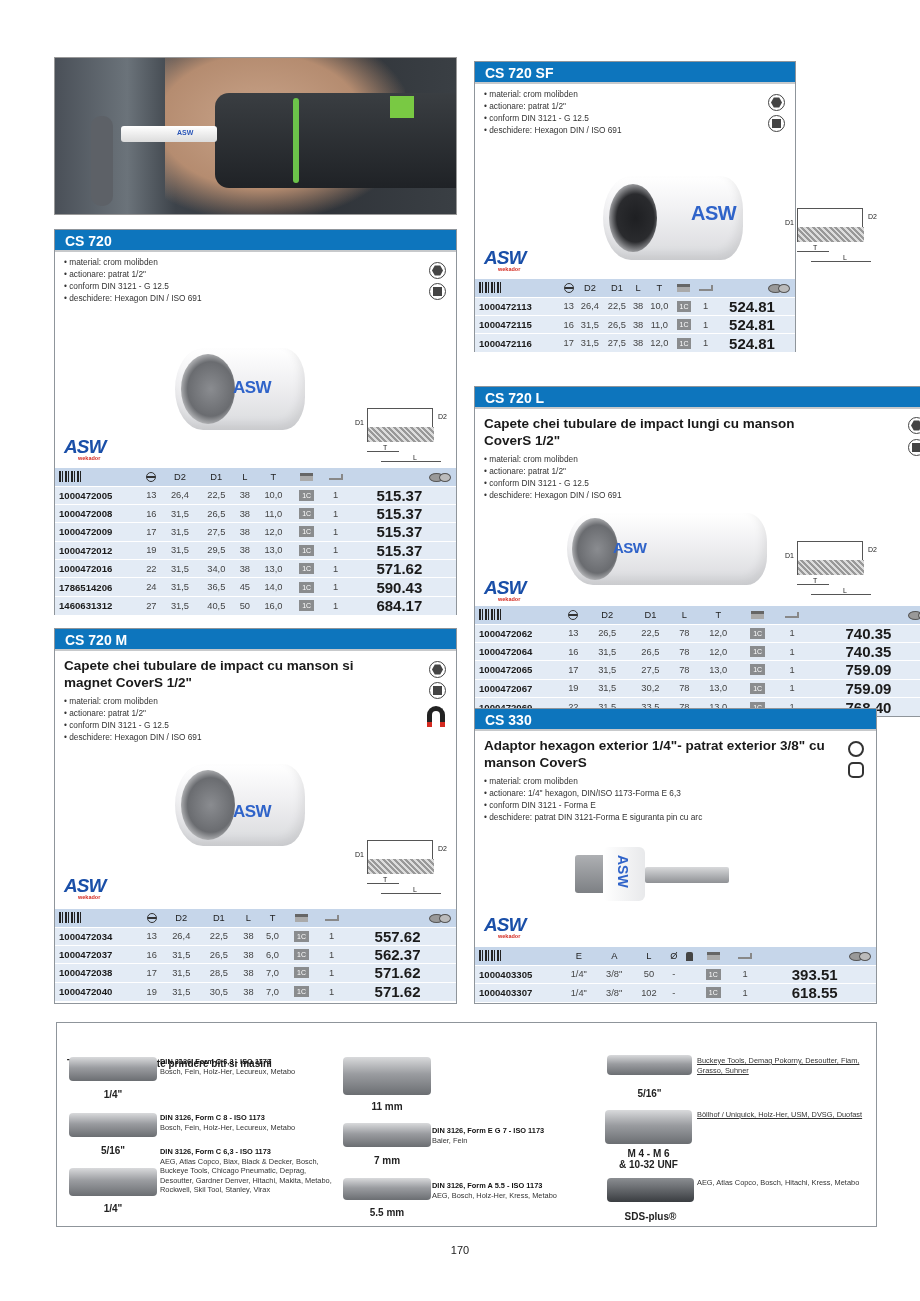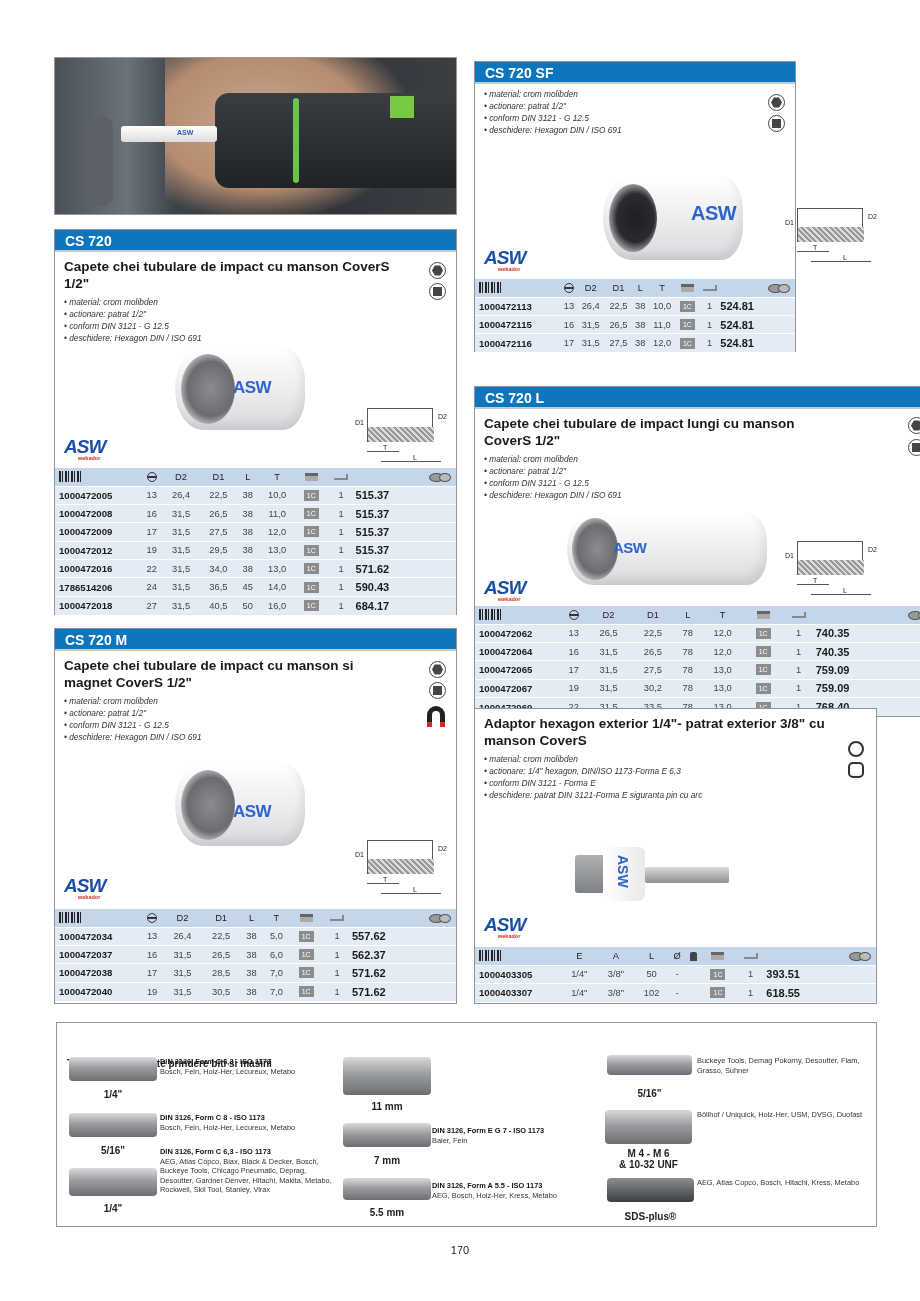--- a/index.html
+++ b/index.html
@@ -11,21 +11,21 @@
   .photo .ring { position: absolute; left: 238px; top: 40px; width: 6px; height: 85px; background: #6cc34a; border-radius: 3px; }
   .photo .greenpad { position: absolute; left: 335px; top: 38px; width: 24px; height: 22px; background: #79c943; }
   .photo .bit { position: absolute; left: 66px; top: 68px; width: 96px; height: 16px; background: linear-gradient(180deg,#ffffff,#dcdcdc); border-radius: 3px; }
   .photo .bit .lg { position:absolute; left:56px; top:3px; font-size:7px; color:#2a56b8; font-weight:bold; }
   .photo .hinge { position: absolute; left: 36px; top: 58px; width: 22px; height: 90px; background: #5d6167; border-radius: 10px; }
 
   .section { position: absolute; border: 1px solid #8f959b; background: #fff; }
   .sec-head { height: 22px; background: #0d75bd; color: #fff; font-weight: bold; font-size: 14px; line-height: 22px; padding-left: 10px; border-bottom: 2px solid #c7c9cb; }
   .title { font-weight: bold; font-size: 13.5px; line-height: 17px; color: #1a1a1a; padding: 6px 0 0 9px; width: 340px; }
   .bullets { list-style: none; padding: 4px 0 0 9px; }
-  .bullets li { font-style: italic; font-size: 8.3px; line-height: 12px; color: #333; }
+  .bullets li { font-size: 8.3px; line-height: 12px; color: #333; }
   .bullets li::before { content: "• "; }
   .sym { position: absolute; right: 10px; width: 17px; height: 17px; border: 1.5px solid #444; border-radius: 50%; display: flex; align-items: center; justify-content: center; background: #fff; }
   .sym .hex { width: 11px; height: 11px; background: #444; clip-path: polygon(25% 5%,75% 5%,100% 50%,75% 95%,25% 95%,0 50%); }
   .sym .sq { width: 9px; height: 9px; background: #444; }
   .osym { position: absolute; right: 12px; width: 16px; height: 16px; border: 2.5px solid #333; }
   .osym.hexo { border-radius: 50%; }
   .osym.sqo { border-radius: 5px; }
   .magnet { position: absolute; right: 11px; width: 18px; height: 20px; border: 5px solid #222; border-bottom: none; border-radius: 9px 9px 0 0; }
   .magnet::before, .magnet::after { content: ""; position: absolute; bottom: -1px; width: 5px; height: 5px; background: #d42a20; }
   .magnet::before { left: -5px; } .magnet::after { right: -5px; }
@@ -46,21 +46,21 @@
   .brand { position: absolute; left: 9px; }
   .brand .asw { font-weight: bold; font-size: 19px; color: #1a4fa8; letter-spacing: -1px; font-style: italic; }
   .brand .sub { font-size: 5.5px; color: #d42a20; font-weight: bold; margin-left: 14px; margin-top: -3px; }
 
   table.data { position: absolute; left: 0; width: 100%; border-collapse: collapse; font-size: 9.3px; }
   table.data thead tr { background: #c6d6ea; height: 18px; }
   table.data th { font-weight: normal; color: #222; text-align: center; font-size: 9.3px; }
   table.data td { text-align: center; color: #444; height: 18.4px; border-top: 1px solid #fff; }
   table.data tbody tr { background: #e3ebf5; }
   table.data td.code { text-align: left; padding-left: 4px; font-weight: bold; color: #1a1a1a; font-size: 9.6px; }
-  table.data td.price { text-align: left; padding-right: 15px; font-weight: bold; color: #1a1a1a; font-size: 11px; }
+  table.data td.price { text-align: center; padding-right: 7px; font-weight: bold; color: #1a1a1a; font-size: 15px; }
   .badge { display: inline-block; background: #8a8c8e; color: #fff; font-size: 7px; padding: 1px 3px; line-height: 9px; }
   .barcode { display: inline-block; width: 24px; height: 11px; background: repeating-linear-gradient(90deg,#222 0 2px,transparent 2px 3px,#222 3px 4px,transparent 4px 6px); vertical-align: middle; }
   .ic-hex-sm { display:inline-block; width: 10px; height: 10px; border: 1.5px solid #333; border-radius: 50%; position: relative; vertical-align: middle; }
   .ic-hex-sm::after { content:""; position:absolute; left:0; right:0; top:3px; height:1.5px; background:#333; }
   .ic-box { display:inline-block; width: 13px; height: 8px; background: linear-gradient(180deg,#666 0 35%,#aaa 35% 100%); vertical-align: middle; }
   .ic-ruler { display:inline-block; width: 14px; height: 6px; border-bottom: 2px solid #888; border-right: 2px solid #888; vertical-align: middle; }
   .ic-coins { display:inline-block; width: 22px; height: 10px; position: relative; vertical-align: middle; }
   .ic-coins::before { content:""; position:absolute; left:0; bottom:0; width:13px; height:7px; border-radius:50%; background:#999; border:1px solid #555; }
   .ic-coins::after { content:""; position:absolute; right:0; bottom:0; width:10px; height:7px; border-radius:50%; background:#bbb; border:1px solid #555; }
   .ic-weight { display:inline-block; width: 7px; height: 9px; background:#444; border-radius: 2px 2px 0 0; vertical-align: middle; }
@@ -88,21 +88,20 @@
   <div class="drill"></div>
   <div class="ring"></div>
   <div class="greenpad"></div>
   <div class="bit">
       <span class="lg">ASW</span>
     </div>
 </div>
 
 <div class="section" style="left:54px; top:229px; width:403px; height:386px;">
   <div class="sec-head">CS 720</div>
-  <div class="title">Capete chei tubulare de impact cu manson CoverS 1/2"</div>
   <ul class="bullets">
     <li>material: crom molibden</li>
     <li>actionare: patrat 1/2"</li>
     <li>conform DIN 3121 - G 12.5</li>
     <li>deschidere: Hexagon DIN / ISO 691</li>
   </ul>
   <div class="sym" style="top:32px;">
       <div class="hex"></div>
     </div>
   <div class="sym" style="top:53px;">
@@ -202,21 +201,21 @@
           <td>24</td>
           <td>31,5</td>
           <td>36,5</td>
           <td>45</td>
           <td>14,0</td>
           <td><span class="badge">1C</span></td>
           <td>1</td>
           <td class="price">590.43</td>
         </tr>
         <tr>
-          <td class="code">1000472018</td>
+          <td class="code">1460631312</td>
           <td>27</td>
           <td>31,5</td>
           <td>40,5</td>
           <td>50</td>
           <td>16,0</td>
           <td><span class="badge">1C</span></td>
           <td>1</td>
           <td class="price">684.17</td>
         </tr>
       </tbody>
@@ -508,20 +507,21 @@
           <td>13,0</td>
           <td><span class="badge">1C</span></td>
           <td>1</td>
           <td class="price">768.40</td>
         </tr>
       </tbody>
   </table>
 </div>
 
 <div class="section" style="left:474px; top:708px; width:403px; height:296px;">
+  <div class="sec-head">CS 330</div>
   <div class="title" style="width:350px;">Adaptor hexagon exterior 1/4"- patrat exterior 3/8" cu manson CoverS</div>
   <ul class="bullets">
     <li>material: crom molibden</li>
     <li>actionare: 1/4'' hexagon, DIN/ISO 1173-Forma E 6,3</li>
     <li>conform DIN 3121 - Forma E</li>
     <li>deschidere: patrat DIN 3121-Forma E siguranta pin cu arc</li>
   </ul>
   <div class="osym hexo" style="top:32px;"></div>
   <div class="osym sqo" style="top:53px;"></div>
 
@@ -599,24 +599,24 @@
   <div class="bit" style="left:286px; top:100px; width:88px;"></div>
   <div class="bitlbl" style="left:286px; top:132px; width:88px;">7 mm</div>
   <div class="ctext" style="left:375px; top:103px; width:175px;"><b>DIN 3126, Form E G 7 - ISO 1173</b><br><span>Baier, Fein</span></div>
 
   <div class="bit" style="left:286px; top:155px; width:88px; height:22px;"></div>
   <div class="bitlbl" style="left:286px; top:184px; width:88px;">5.5 mm</div>
   <div class="ctext" style="left:375px; top:158px; width:175px;"><b>DIN 3126, Form A 5.5 - ISO 1173</b><br><span>AEG, Bosch, Holz-Her, Kress, Metabo</span></div>
 
   <div class="bit" style="left:550px; top:32px; width:85px; height:20px;"></div>
   <div class="bitlbl" style="left:550px; top:65px; width:85px;">5/16"</div>
-  <div class="ctext" style="left:640px; top:33px; width:175px;"><span>Buckeye Tools, Demag Pokorny, Desoutter, Fiam, Grasso, Suhner</span></div>
+  <div class="ctext" style="left:640px; top:33px; width:175px;text-decoration:underline;"><span>Buckeye Tools, Demag Pokorny, Desoutter, Fiam, Grasso, Suhner</span></div>
 
   <div class="bit" style="left:548px; top:87px; width:87px; height:34px; background: linear-gradient(90deg, repeating-linear-gradient(90deg,#6b6e72 0 3px,#a4a6a9 3px 6px) 0 0/55px 100% no-repeat, linear-gradient(180deg,#d9dadc,#6b6e72));"></div>
   <div class="bitlbl" style="left:548px; top:125px; width:87px;"><span>M 4 - M 6</span><br><span>&amp; 10-32 UNF</span></div>
-  <div class="ctext" style="left:640px; top:87px; width:175px;"><span>Böllhof / Uniquick, Holz-Her, USM, DVSG, Duofast</span></div>
+  <div class="ctext" style="left:640px; top:87px; width:175px;text-decoration:underline;"><span>Böllhof / Uniquick, Holz-Her, USM, DVSG, Duofast</span></div>
 
   <div class="bit" style="left:550px; top:155px; width:87px; height:24px; background: linear-gradient(180deg,#8b8e92,#3a3d41);"></div>
   <div class="bitlbl" style="left:550px; top:188px; width:87px;">SDS-plus®</div>
   <div class="ctext" style="left:640px; top:155px; width:175px;"><span>AEG, Atlas Copco, Bosch, Hitachi, Kress, Metabo</span></div>
 </div>
 
 <div class="pagenum">170</div>
 
 </body></html>

